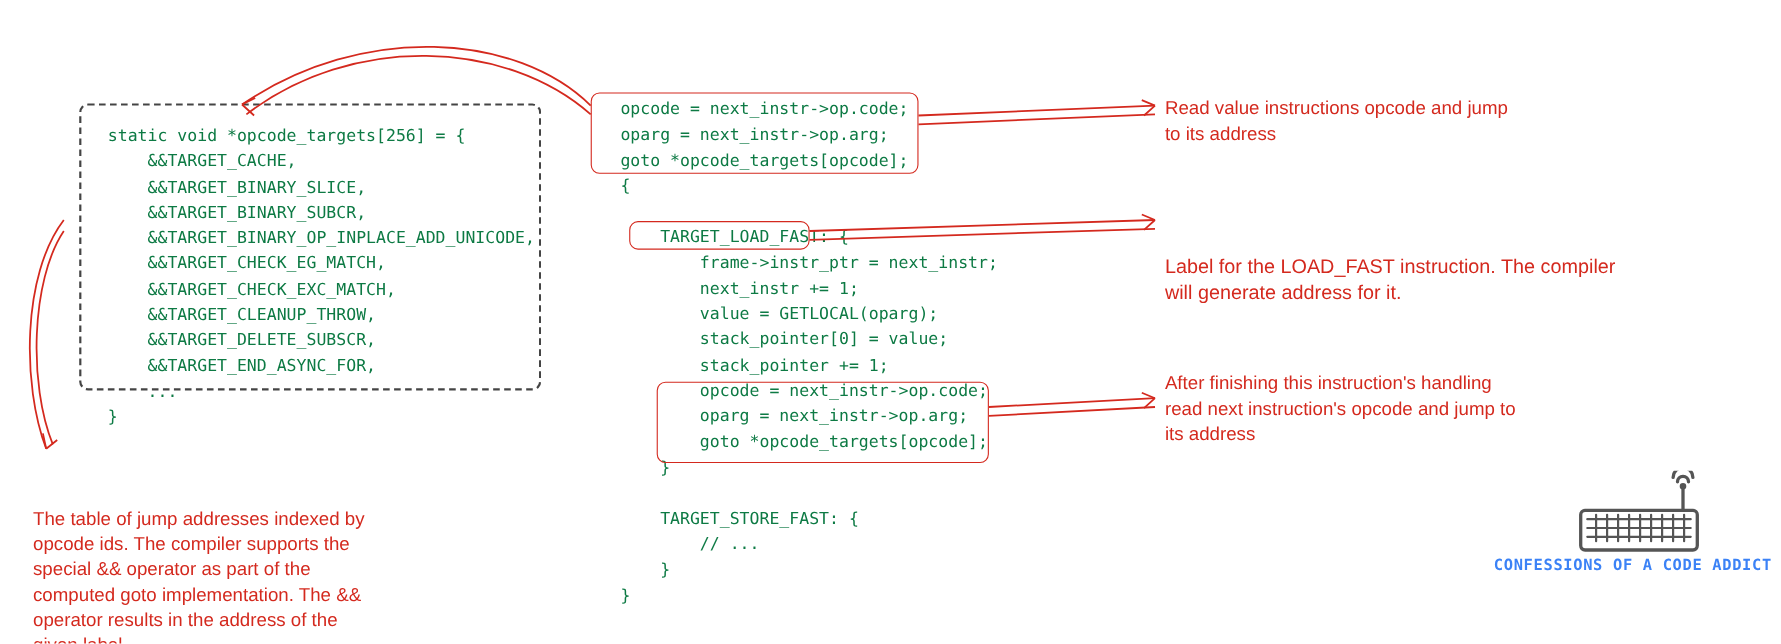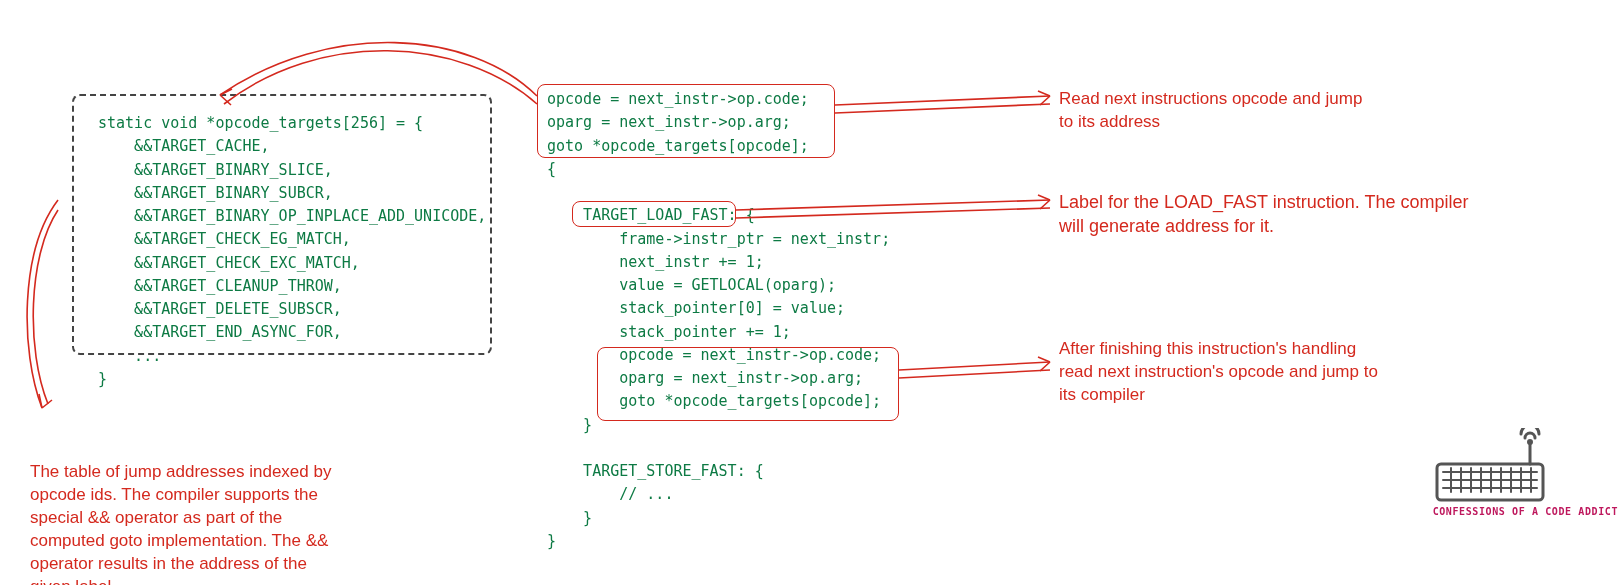--- a/index.html
+++ b/index.html
@@ -39,29 +39,29 @@
     box-sizing:border-box;
   }
   .anno{
     position:absolute;
     color:#d4291e;
     font-family:"Comic Sans MS","Comic Sans",cursive,sans-serif;
     font-size:17px;
     line-height:1.35;
     white-space:pre-wrap;
   }
-  .anno.lg{ font-size:18px; }
+  .anno.lg{ font-size:18px;margin-top:40px; }
   .brand-label{
     position:absolute;
     font-family:Consolas,Menlo,monospace;
-    font-size:10px;
+    font-size:14px;
     letter-spacing:0.6px;
-    color:#be185d;
+    color:#3b82f6;
     font-weight:bold;
-    text-align:right;
+    text-align:left;
     width:260px;
   }
   svg.overlay{
     position:absolute;
     left:0;top:0;
     width:1619px;
     height:585px;
     pointer-events:none;
   }
   .kbd{
@@ -81,21 +81,21 @@
     &amp;&amp;TARGET_BINARY_OP_INPLACE_ADD_UNICODE,
     &amp;&amp;TARGET_CHECK_EG_MATCH,
     &amp;&amp;TARGET_CHECK_EXC_MATCH,
     &amp;&amp;TARGET_CLEANUP_THROW,
     &amp;&amp;TARGET_DELETE_SUBSCR,
     &amp;&amp;TARGET_END_ASYNC_FOR,
     ...
 }</pre>
   </div>
 
-  <pre class="green-code" style="position:absolute; left:547px; top:88px;">opcode = next_instr-&gt;op.code;
+  <pre class="green-code" style="position:absolute; left:564px; top:88px;">opcode = next_instr-&gt;op.code;
 oparg = next_instr-&gt;op.arg;
 goto *opcode_targets[opcode];
 {
 
     TARGET_LOAD_FAST: {
         frame-&gt;instr_ptr = next_instr;
         next_instr += 1;
         value = GETLOCAL(oparg);
         stack_pointer[0] = value;
         stack_pointer += 1;
@@ -112,27 +112,27 @@
   <div class="red-box" style="left:537px; top:84px; width:298px; height:74px;"></div>
   <div class="red-box" style="left:572px; top:201px; width:164px; height:26px;"></div>
   <div class="red-box" style="left:597px; top:347px; width:302px; height:74px;"></div>
 
   <div class="anno" style="left:30px; top:413px; width:420px;margin-top:48px;">The table of jump addresses indexed by
 opcode ids. The compiler supports the
 special &amp;&amp; operator as part of the
 computed goto implementation. The &amp;&amp;
 operator results in the address of the
 given label.</div>
-  <div class="anno" style="left:1059px; top:88px; width:420px;">Read next instructions opcode and jump
+  <div class="anno" style="left:1059px; top:88px; width:420px;">Read value instructions opcode and jump
 to its address</div>
   <div class="anno lg" style="left:1059px; top:190px; width:560px;">Label for the LOAD_FAST instruction. The compiler
 will generate address for it.</div>
   <div class="anno" style="left:1059px; top:338px; width:460px;">After finishing this instruction's handling
 read next instruction's opcode and jump to
-its compiler</div>
+its address</div>
 
   <svg class="overlay" viewBox="0 0 1619 585">
 
     <path d="M 537 96 C 470 30, 330 20, 220 95" stroke="#d4291e" stroke-width="1.6" fill="none"></path>
     <path d="M 537 104 C 460 36, 320 30, 224 104" stroke="#d4291e" stroke-width="1.6" fill="none"></path>
     <path d="M220 95 l12 -6 m-12 6 l11 10" stroke="#d4291e" stroke-width="1.6" fill="none"></path>
 
     <path d="M 58 200 C 20 250, 20 350, 42 408" stroke="#d4291e" stroke-width="1.6" fill="none"></path>
     <path d="M 58 210 C 28 255, 26 350, 48 404" stroke="#d4291e" stroke-width="1.6" fill="none"></path>
     <path d="M42 408 l-3 -14 m3 14 l10 -8" stroke="#d4291e" stroke-width="1.6" fill="none"></path>

